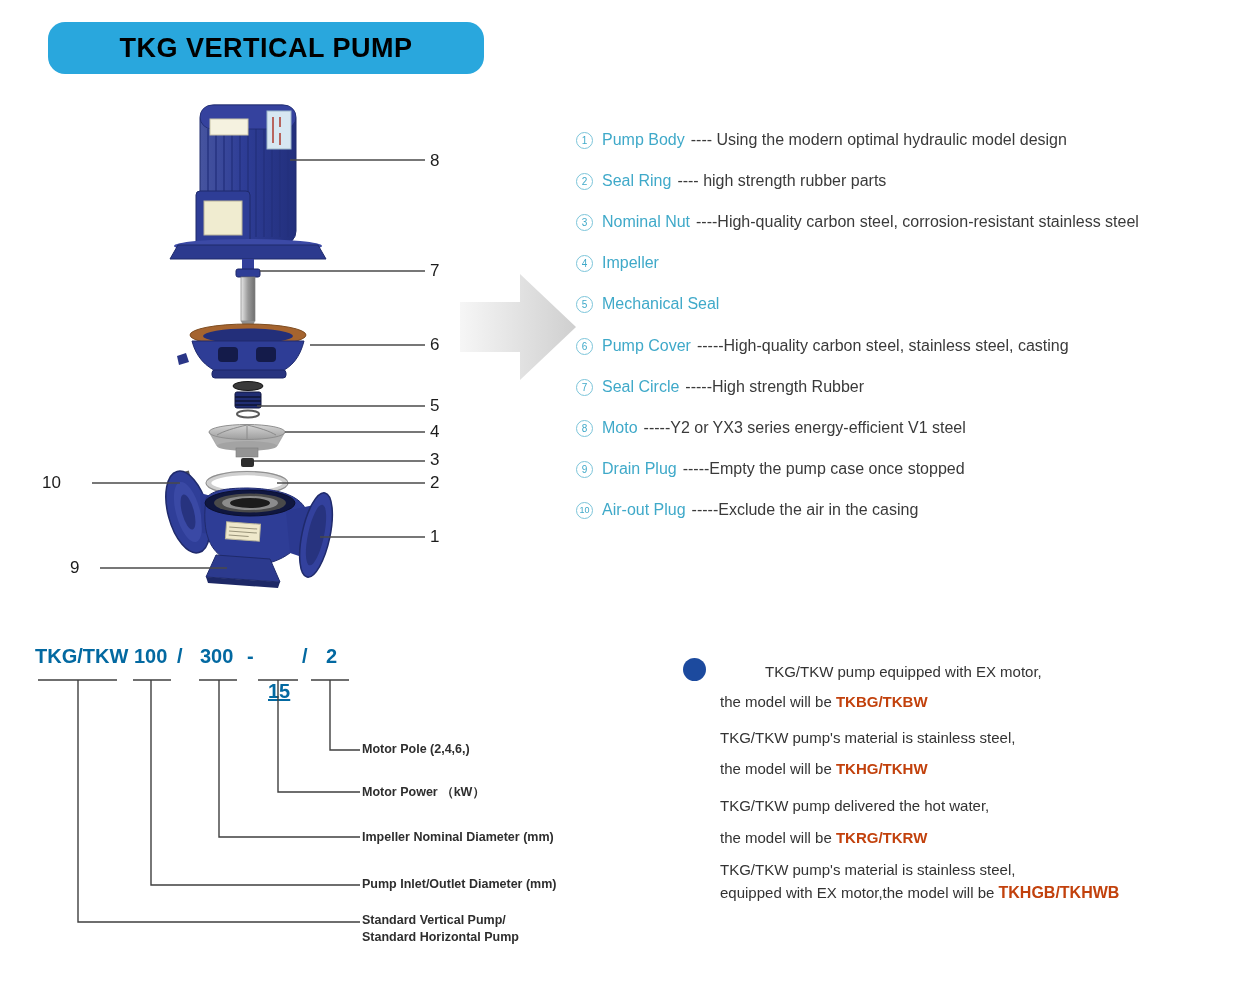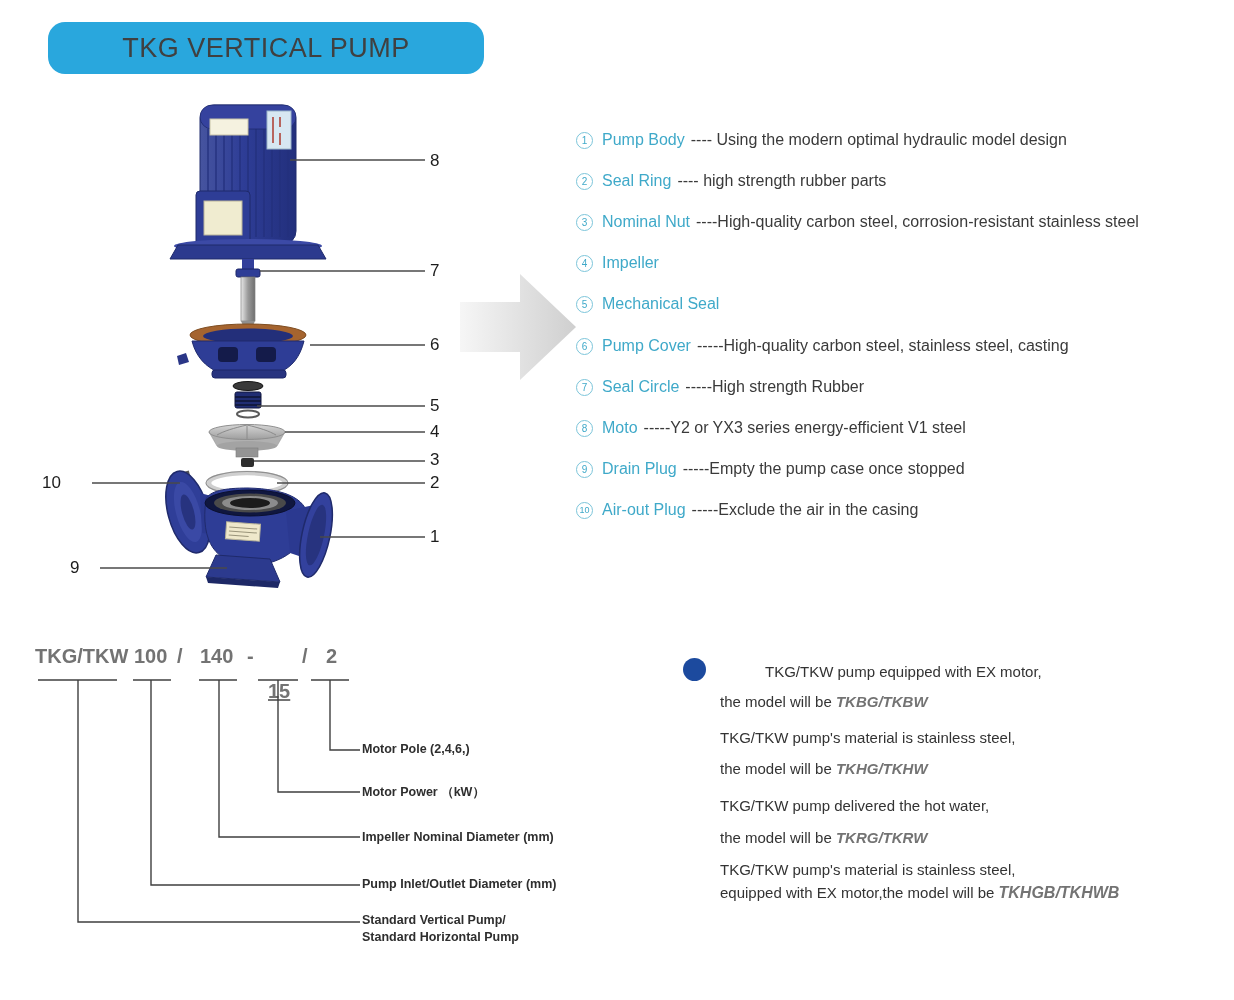--- a/index.html
+++ b/index.html
@@ -13,21 +13,21 @@
   }
 
   
   .banner {
     position: absolute; left:48px; top:22px;
     width:436px; height:52px;
     background:#29a7dd; border-radius:17px;
     display:flex; align-items:center; justify-content:center;
   }
   .banner-text {
-    color:#404040; font-weight:normal; font-size:27px; letter-spacing:0.5px;
+    color:#000000; font-weight:bold; font-size:27px; letter-spacing:0.5px;
     white-space:nowrap;
   }
 
   
   .pump-svg { position:absolute; left:28px; top:95px; }
   .callout-num {
     position:absolute; font-size:17px; color:#1c1c1c; white-space:nowrap;
   }
 
   
@@ -43,36 +43,36 @@
     flex:none; width:17px; height:17px; margin-right:9px;
     border:1.2px solid #7cc5da; border-radius:50%;
     color:#3fa9c9; font-size:10px; line-height:15px;
     display:inline-flex; align-items:center; justify-content:center;
   }
   .pname { color:#3fa9c9; margin-right:6px; }
   .pdesc { color:#3a3a3a; }
 
   
   .mseg, .msep {
-    position:absolute; font-size:20px; font-weight:bold; color:#737373; white-space:nowrap;text-align:center;
+    position:absolute; font-size:20px; font-weight:bold; color:#0369a1; white-space:nowrap;text-align:center;
   }
   .tree-svg { position:absolute; left:30px; top:640px; }
   .mlabel {
     position:absolute; font-size:12.5px; font-weight:bold; color:#2e2e2e; white-space:nowrap;
   }
 
   
   .note-bullet {
     position:absolute; left:683px; top:658px;
     width:23px; height:23px; border-radius:50%; background:#1c4a9e;
   }
   .note-line {
     position:absolute; left:720px; font-size:15px; color:#333333; white-space:nowrap;
   }
-  .note-code { font-weight:bold; color:#737373;font-style:italic; }
+  .note-code { font-weight:bold; color:#c2410c; }
   .note-line.last .note-code { font-size:16px; }
 </style>
 </head>
 <body>
 
 <div class="page">
 
   <div class="banner">
     <span class="banner-text">TKG VERTICAL PUMP</span>
   </div>
@@ -255,21 +255,21 @@
     <div class="part-row" style="top:370px;">
       <span class="pnum" style="font-size:9px;">10</span>
       <span class="pname">Air-out Plug</span>
       <span class="pdesc">-----Exclude the air in the casing</span>
     </div>
   </div>
 
   <span class="mseg" style="left:35px;  top:645px;">TKG/TKW</span>
   <span class="mseg" style="left:134px; top:645px;">100</span>
   <span class="msep" style="left:177px; top:645px;">/</span>
-  <span class="mseg" style="left:200px; top:645px;">140</span>
+  <span class="mseg" style="left:200px; top:645px;">300</span>
   <span class="msep" style="left:247px; top:645px;">-</span>
   <span class="mseg" style="left:268px; top:680px;text-decoration:underline;">15</span>
   <span class="msep" style="left:302px; top:645px;">/</span>
   <span class="mseg" style="left:326px; top:645px;">2</span>
 
   <svg class="tree-svg" width="600" height="320" viewBox="0 0 600 320" xmlns="http://www.w3.org/2000/svg">
     <g stroke="#3f3f3f" stroke-width="1.4" fill="none">
       <path d="M8,40 H87"></path>
       <path d="M103,40 H141"></path>
       <path d="M169,40 H207"></path>

